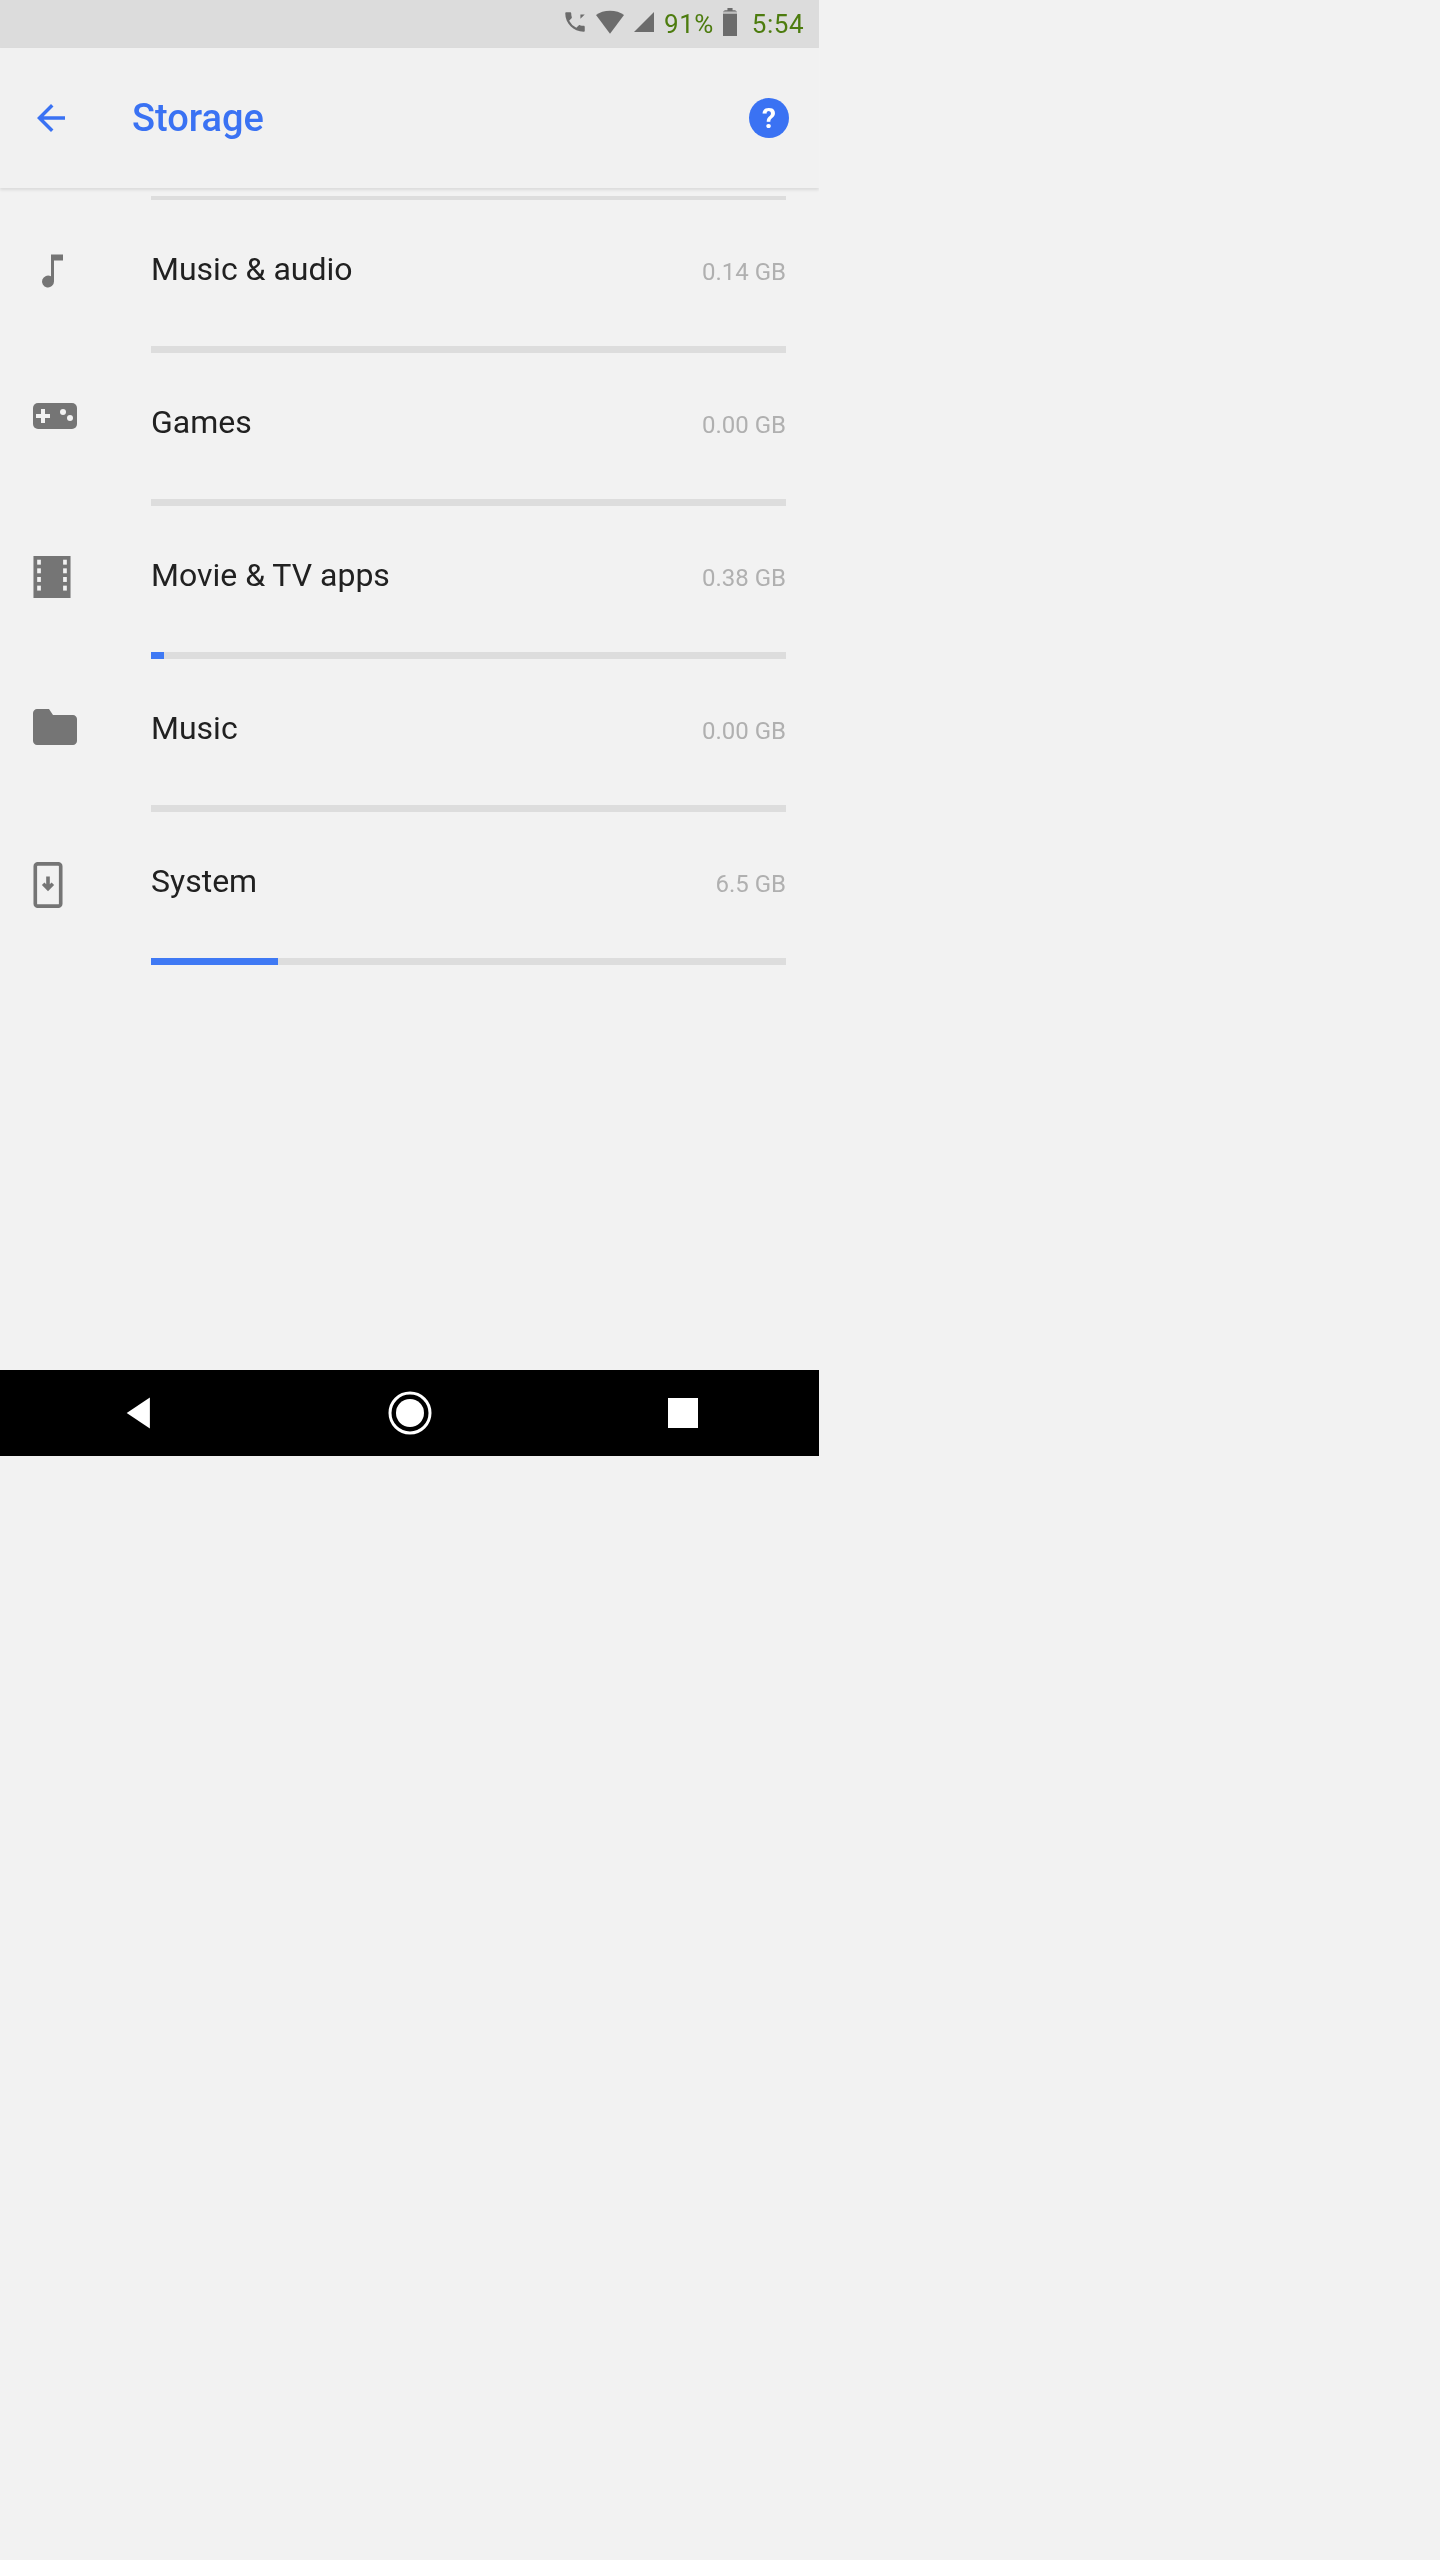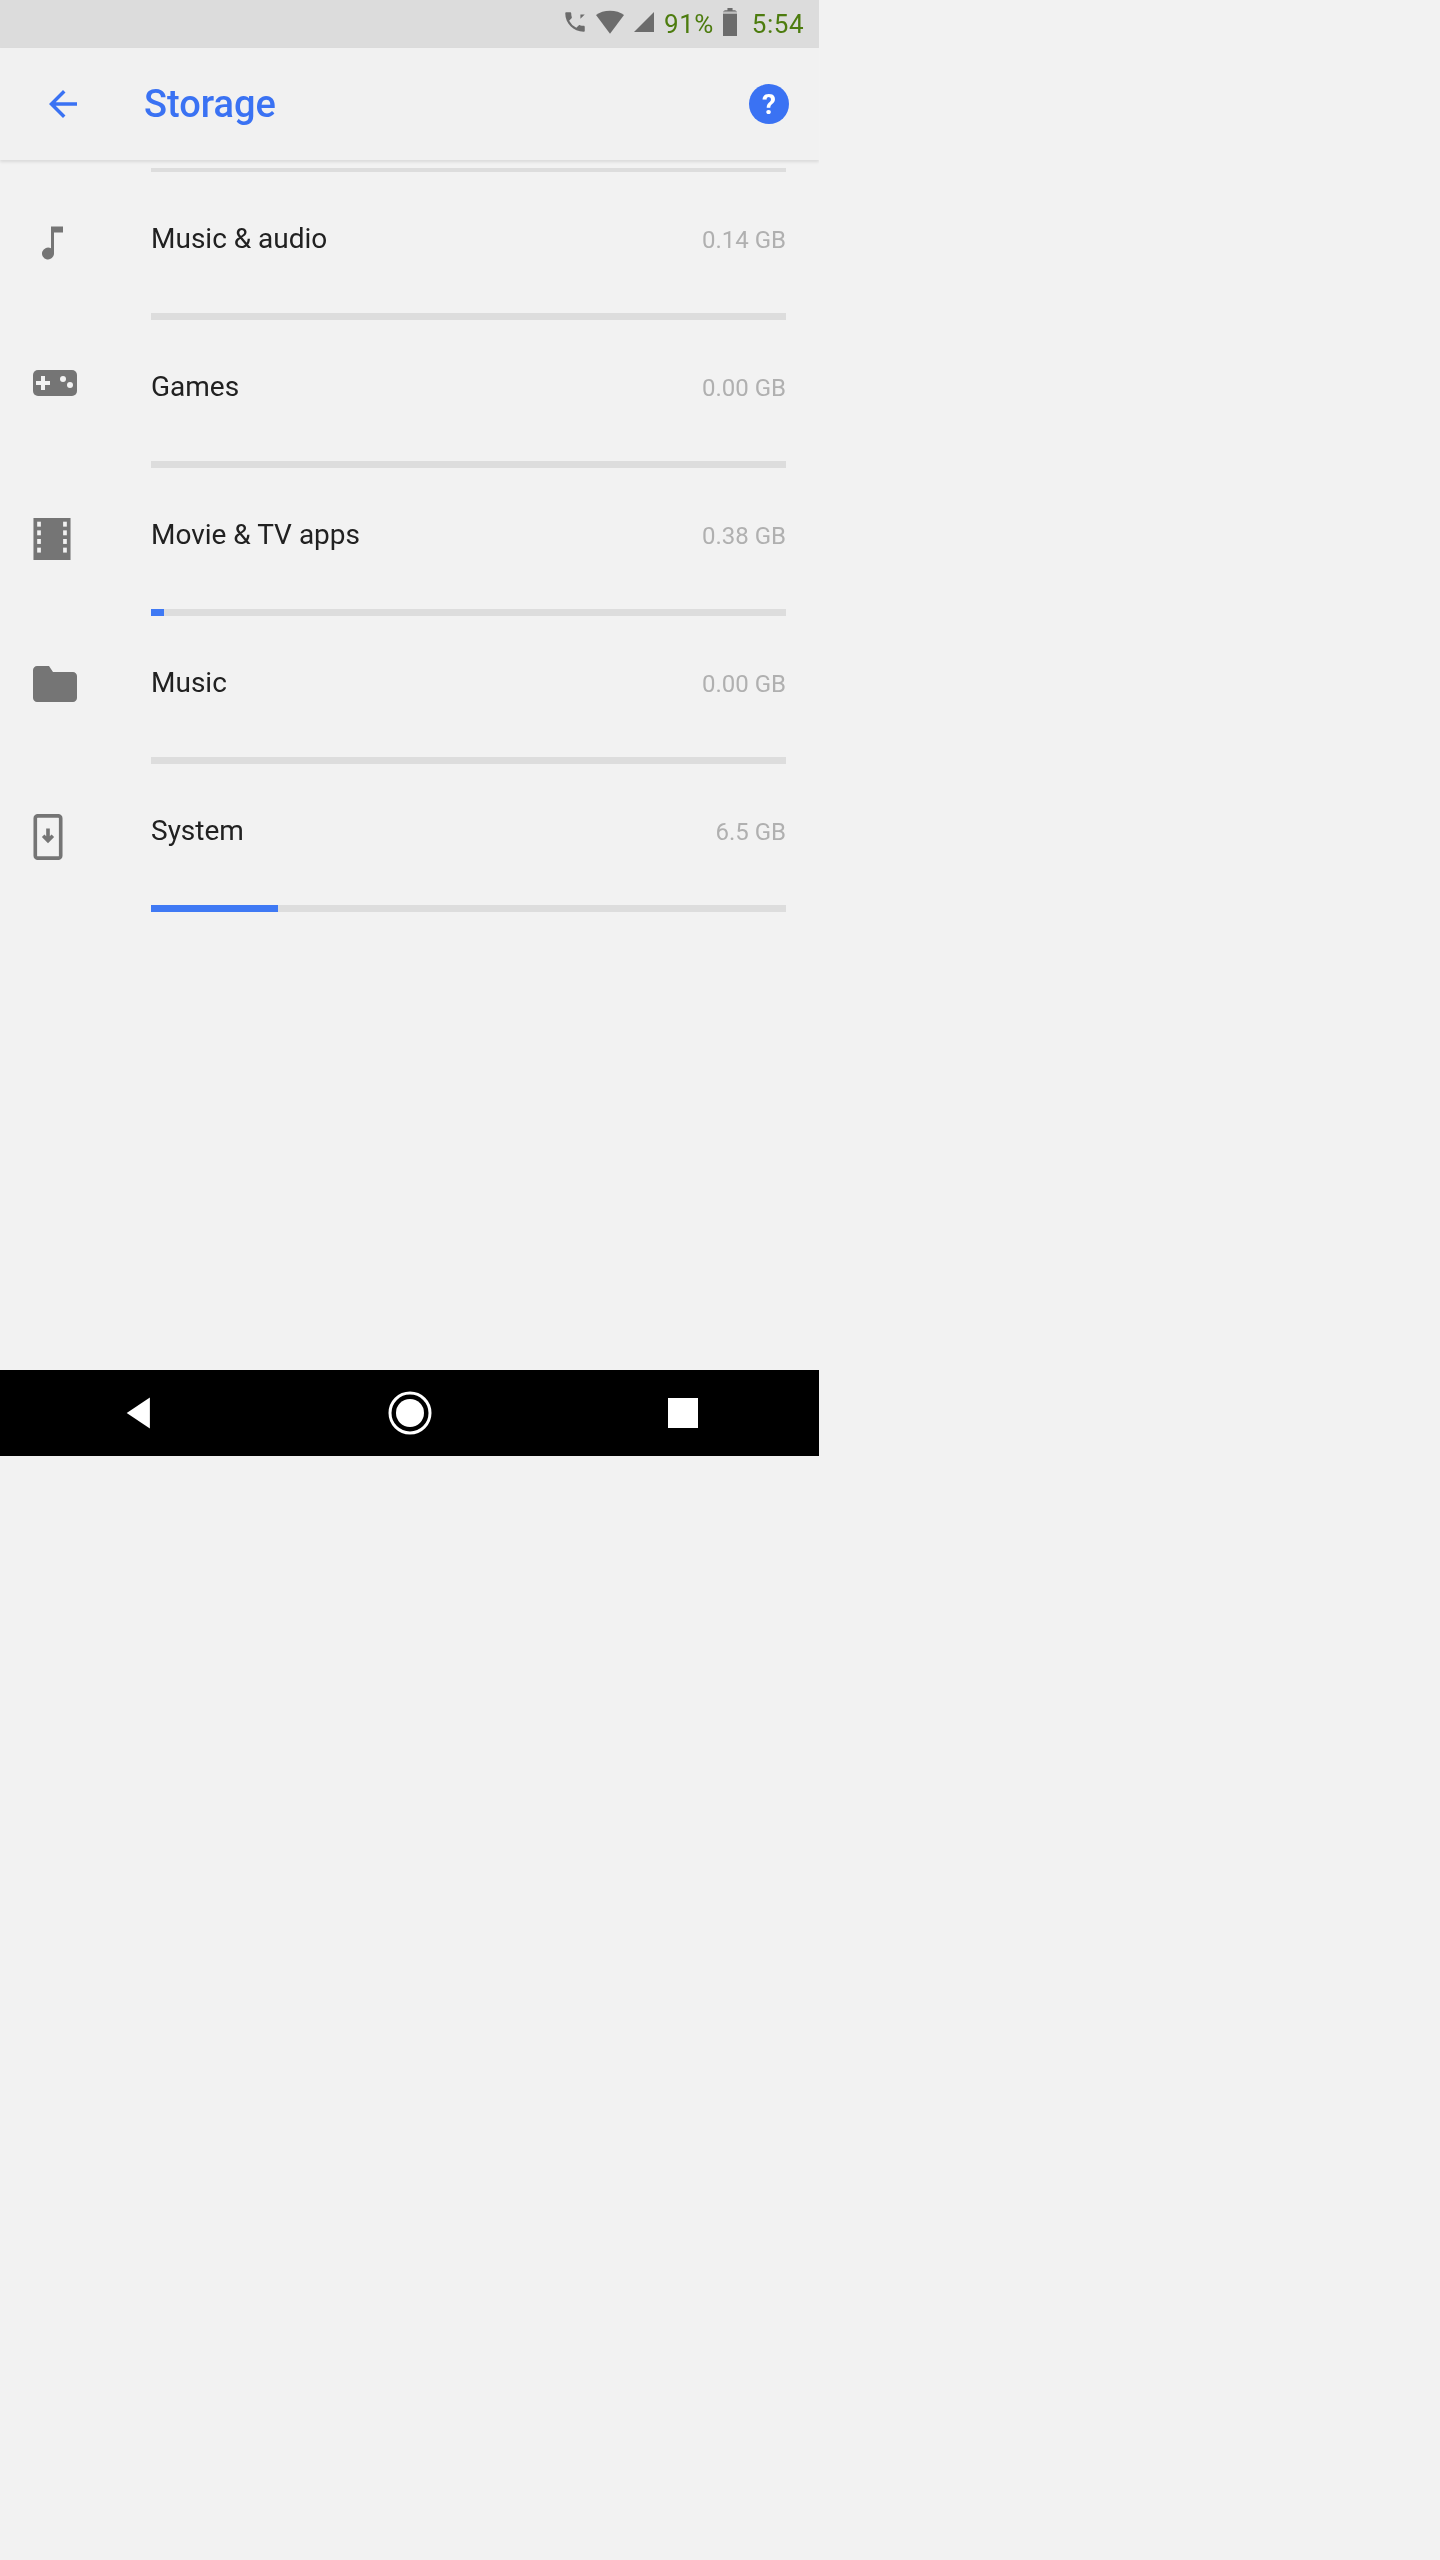--- a/index.html
+++ b/index.html
@@ -26,25 +26,25 @@
     }
     .status-bar .icon {
       color: #6c6c6c;
     }
     .status-text {
       color: #4d7c0f;
       font-size: 26px;
       letter-spacing: 0.5px;
     }
     .app-bar {
-      height: 112px;
+      height: 140px;
       background: #f1f1f1;
       display: flex;
       align-items: center;
-      padding: 0 42px;
+      padding: 0 30px;
       box-shadow: 0 2px 3px rgba(0,0,0,0.1);
       position: relative;
     }
     .back-arrow {
       color: #3a72f3;
       display: flex;
       align-items: center;
       margin-right: 60px;
     }
     .app-title {
@@ -87,21 +87,21 @@
     }
     .cat-body {
       flex: 1;
     }
     .cat-row {
       display: flex;
       justify-content: space-between;
       align-items: baseline;
     }
     .cat-label {
-      font-size: 28px;
+      font-size: 32px;
       color: #212121;
     }
     .cat-value {
       font-size: 24px;
       color: #b0b0b0;
     }
     .progress-track {
       height: 7px;
       background: #dddddd;
       margin-top: 58px;

